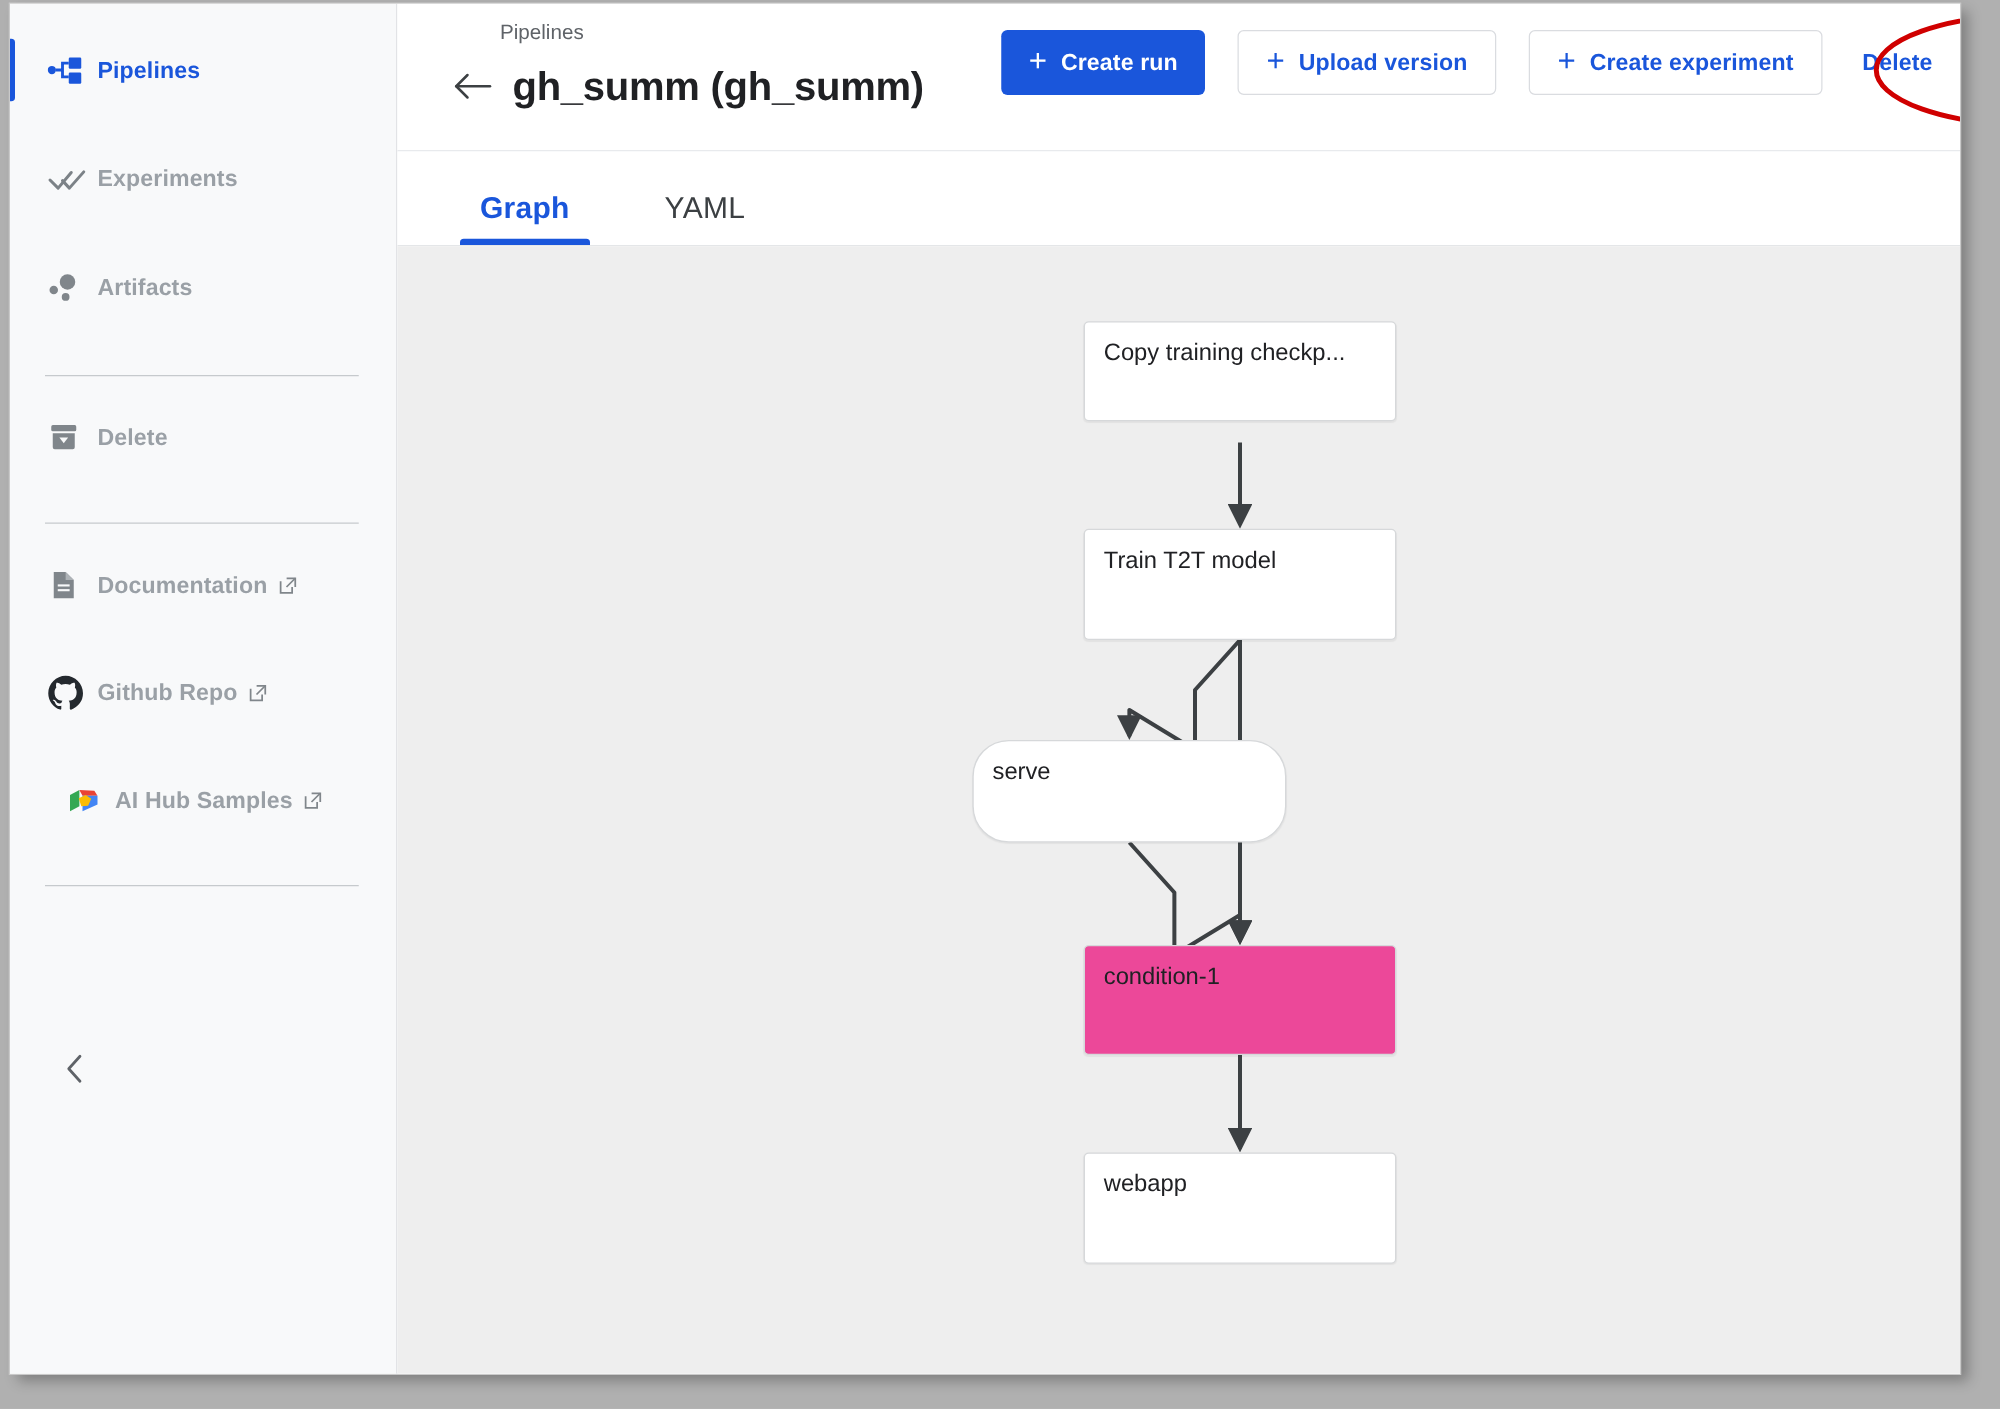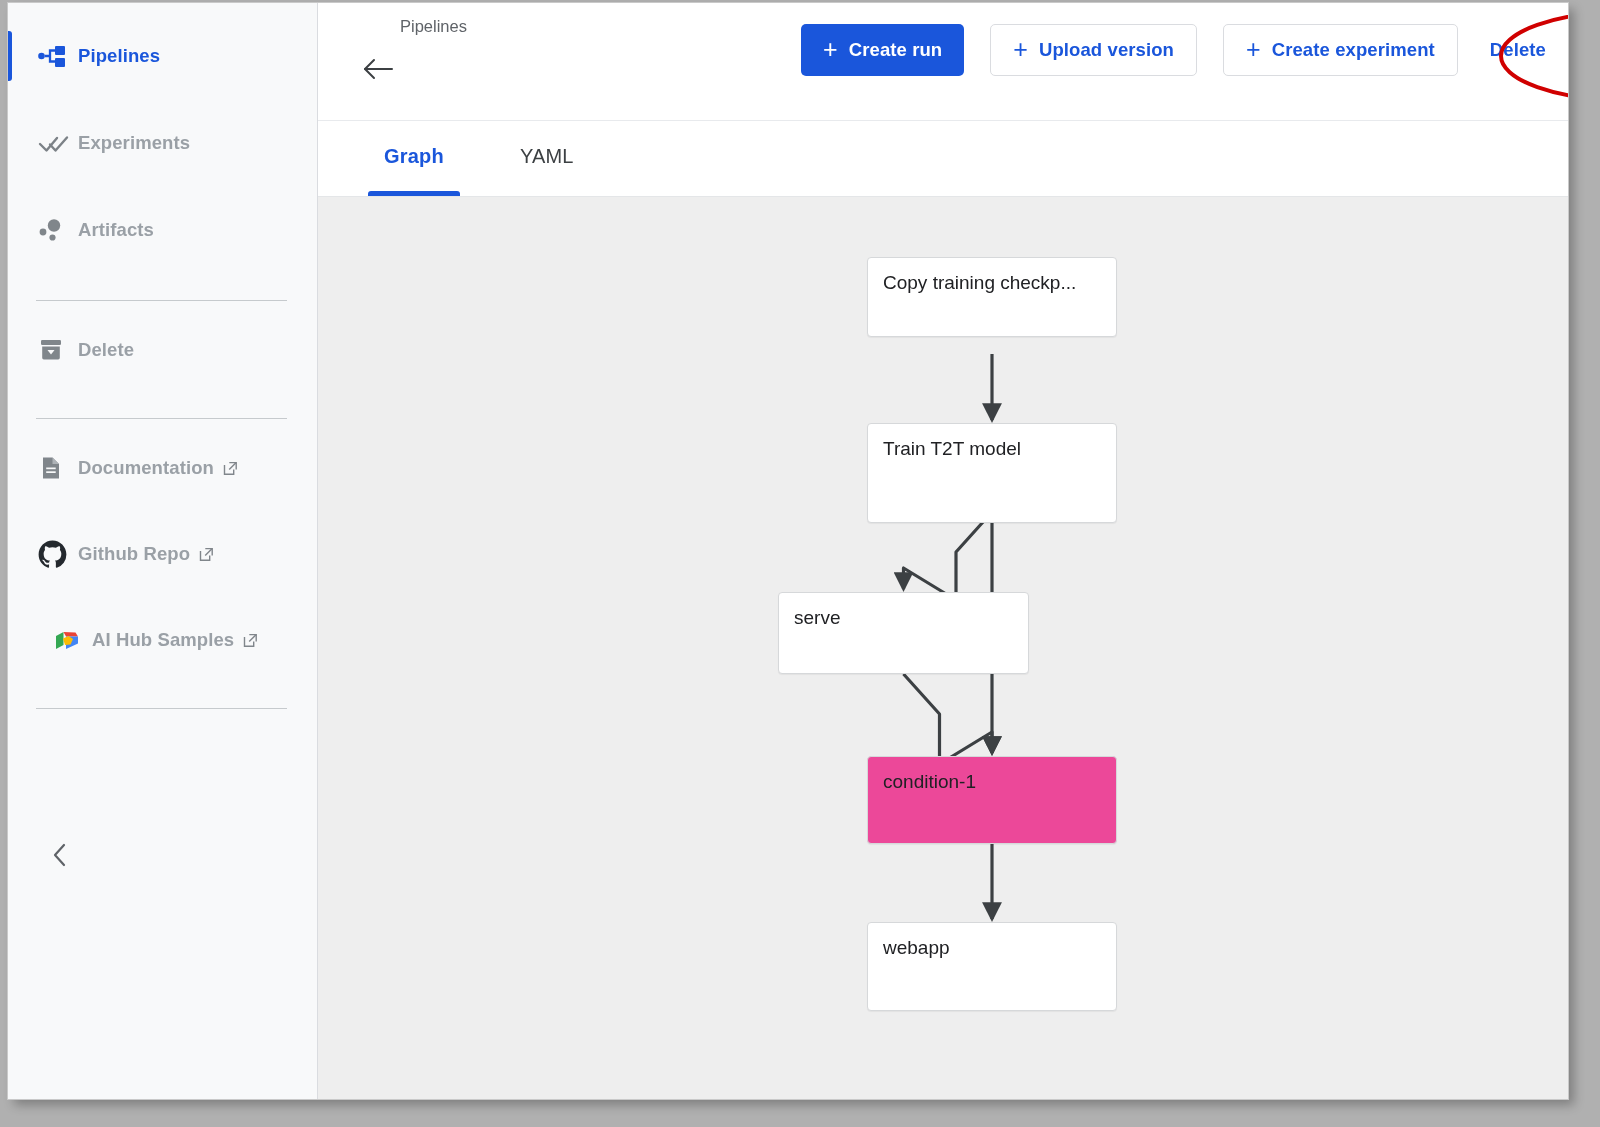--- a/index.html
+++ b/index.html
@@ -163,23 +163,23 @@
     height: 76px;
     flex: none;
     display: flex;
     align-items: flex-end;
     padding-left: 50px;
     background: #fff;
     border-bottom: 1px solid #e4e6e8;
   }
   .tab {
     position: relative;
-    padding: 0 16px 28px 16px;
+    padding: 0 16px 15px 16px;
     margin-right: 44px;
-    font-size: 20px;
+    font-size: 24px;
     color: #3c4043;
     cursor: pointer;
     letter-spacing: .2px;
   }
   .tab.active { color: #1a56db; font-weight: bold; }
   .tab.active::after {
     content: "";
     position: absolute;
     left: 0; right: 0; bottom: 0;
     height: 5px;
@@ -342,20 +342,21 @@
     <div id="toolbar">
       <div id="breadcrumb">Pipelines</div>
 
       <div id="title-row">
         <div id="back-arrow">
           <svg width="34" height="26" viewBox="0 0 34 26">
             <path d="M31 13 H4" stroke="#3c4043" stroke-width="2" fill="none" stroke-linecap="round"></path>
             <path d="M13 4 L4 13 L13 22" stroke="#3c4043" stroke-width="2" fill="none" stroke-linecap="round" stroke-linejoin="round"></path>
           </svg>
         </div>
+        <h1 id="page-title">gh_summ (gh_summ)</h1>
       </div>
 
       <div class="tb-actions">
         <div class="btn btn-primary">
           <span class="plus">+</span>
           <span>Create run</span>
         </div>
         <div class="btn btn-outline">
           <span class="plus">+</span>
           <span>Upload version</span>
@@ -395,24 +396,24 @@
             <path d="M674 315 L638 355 L638 403 L585.5 371 L585.5 392" marker-end="url(#arrow)"></path>
             <path d="M674 315 L674 556" marker-end="url(#arrow)"></path>
             <path d="M585.5 477 L621.5 517 L621.5 567 L674 535 L674 556" marker-end="url(#arrow)"></path>
             <path d="M674 647 L674 722" marker-end="url(#arrow)"></path>
           </g>
       </svg>
       <div id="node-layer">
           <div class="gnode" style="left: 549px; top: 60px; width: 250px; height: 80px;">
             <span class="gnode-label">Copy training checkp...</span>
           </div>
-          <div class="gnode" style="left: 549px; top: 226px; width: 250px; height: 100px;">
+          <div class="gnode" style="left: 549px; top: 226px; width: 250px; height: 89px;">
             <span class="gnode-label">Train T2T model</span>
           </div>
-          <div class="gnode" style="left: 460px; top: 395px; width: 251px; height: 82px;">
+          <div class="gnode" style="left: 460px; top: 395px; width: 251px; height: 82px; border-radius: 29px;">
             <span class="gnode-label">serve</span>
           </div>
           <div class="gnode cond" style="left: 549px; top: 559px; width: 250px; height: 88px;">
             <span class="gnode-label">condition-1</span>
           </div>
           <div class="gnode" style="left: 549px; top: 725px; width: 250px; height: 89px;">
             <span class="gnode-label">webapp</span>
           </div>
         </div>
     </div>

